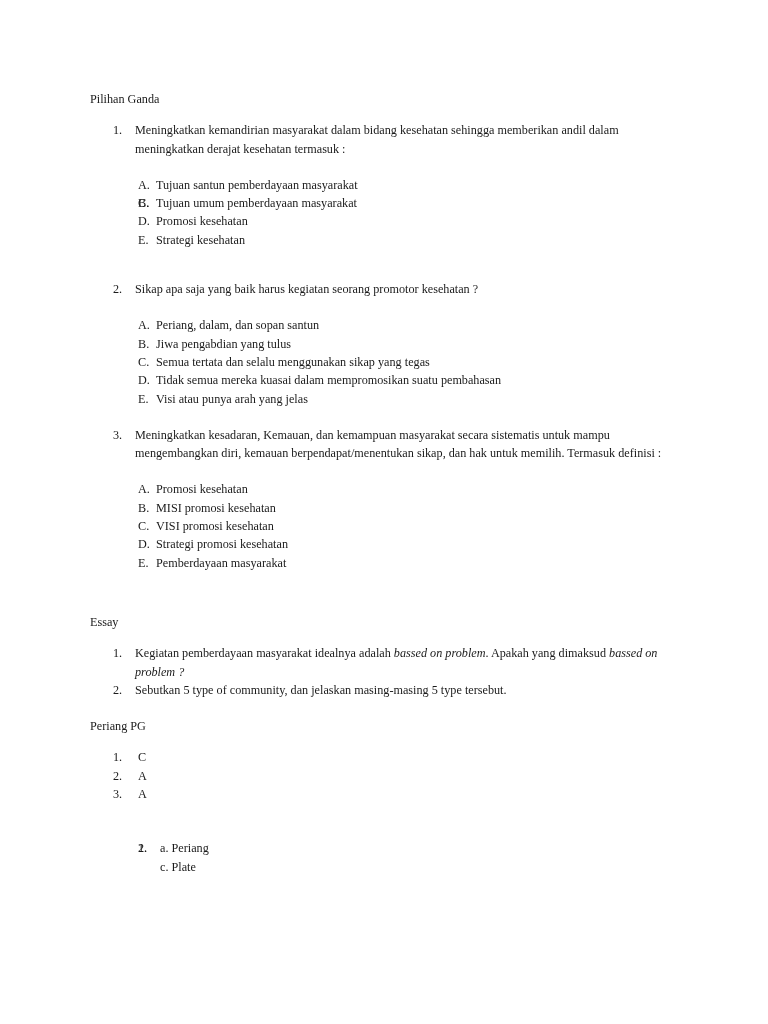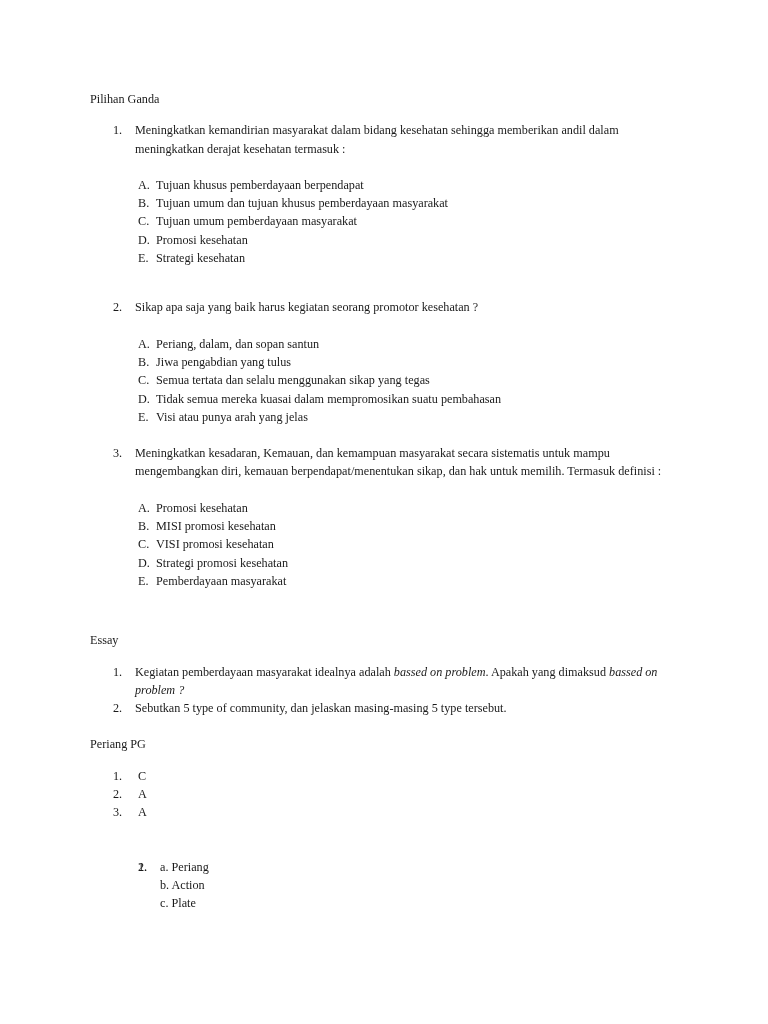--- a/index.html
+++ b/index.html
@@ -144,25 +144,24 @@
     <ol class="qlist">
 
       <li class="qitem">
         <span class="marker">1.</span>
         <span class="qtext">Meningkatkan kemandirian masyarakat dalam bidang kesehatan sehingga memberikan andil dalam meningkatkan derajat kesehatan termasuk :</span>
       </li>
       <div class="gap-md"></div>
       <ul class="olist">
         <li class="oitem">
           <span class="marker">A.</span>
-          <span>Tujuan khusus pemberdayaan berpendapat</span>
+          <span>Tujuan santun pemberdayaan masyarakat</span>
         </li>
         <li class="oitem">
           <span class="marker">B.</span>
-          <span>Tujuan umum dan tujuan khusus pemberdayaan masyarakat</span>
         </li>
         <li class="oitem">
           <span class="marker">C.</span>
           <span>Tujuan umum pemberdayaan masyarakat</span>
         </li>
         <li class="oitem">
           <span class="marker">D.</span>
           <span>Promosi kesehatan</span>
         </li>
         <li class="oitem">
@@ -277,21 +276,20 @@
 
     <ol class="qlist qlist--deep">
       <li class="qitem">
         <span class="marker">1.</span>
       </li>
       <li class="qitem">
         <span class="marker">2.</span>
         <span class="qtext">
           <ul class="sublist">
             <li>a. Periang</li>
-            <li>b. Action</li>
             <li>c. Plate</li>
           </ul>
         </span>
       </li>
     </ol>
 
   </div>
 </div>
 
 </body></html>

